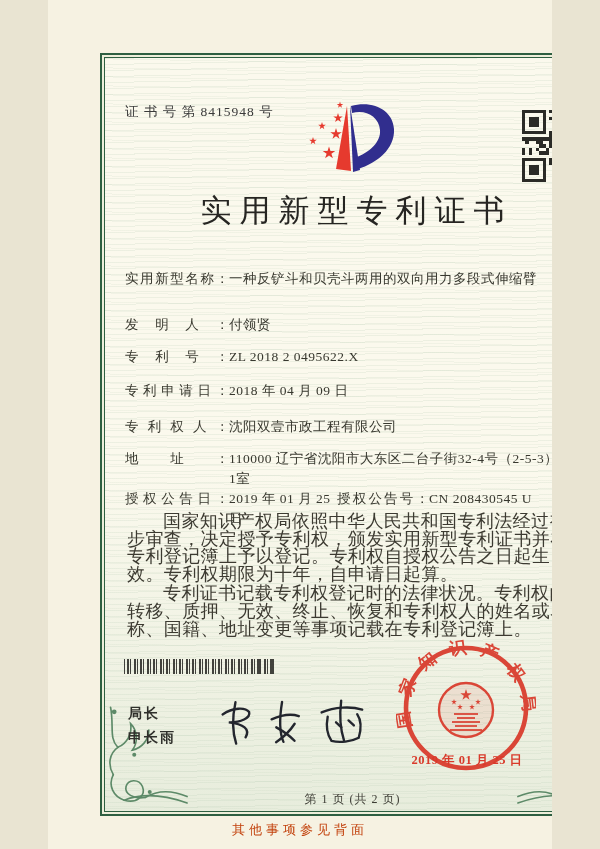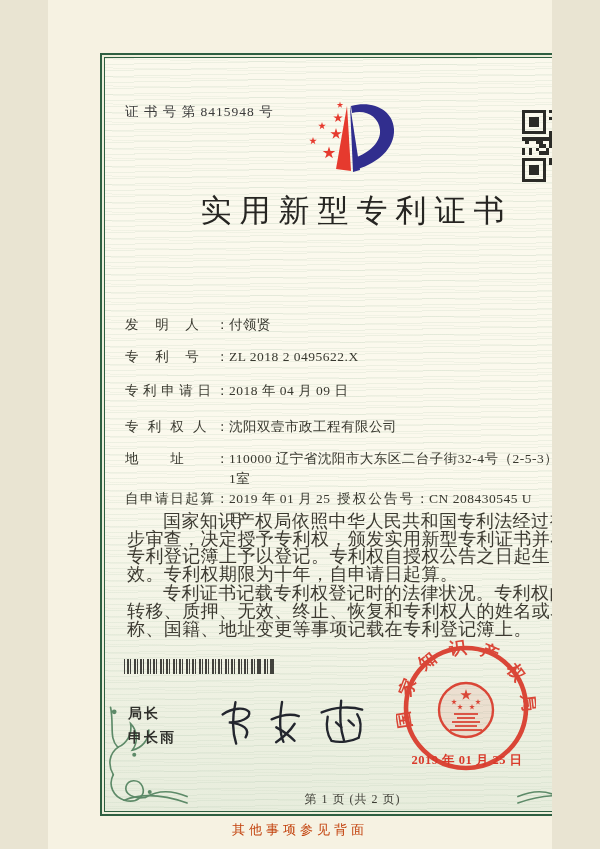--- a/index.html
+++ b/index.html
@@ -344,20 +344,24 @@
             <rect x="12" y="20" width="1" height="1"></rect>
             <rect x="14" y="20" width="1" height="1"></rect>
             <rect x="16" y="20" width="1" height="1"></rect>
             <rect x="17" y="20" width="1" height="1"></rect>
             <rect x="19" y="20" width="1" height="1"></rect>
           </svg>
       </div>
 
       <div class="title">实用新型专利证书</div>
 
+      <div class="frow" style="top:211px">
+        <span class="flabel">实用新型名称：</span>
+        <span class="fvalue">一种反铲斗和贝壳斗两用的双向用力多段式伸缩臂</span>
+      </div>
       <div class="frow" style="top:257px">
         <span class="flabel">发明人：</span>
         <span class="fvalue">付领贤</span>
       </div>
       <div class="frow" style="top:289px">
         <span class="flabel">专利号：</span>
         <span class="fvalue">ZL 2018 2 0495622.X</span>
       </div>
       <div class="frow" style="top:323px">
         <span class="flabel">专利申请日：</span>
@@ -365,21 +369,21 @@
       </div>
       <div class="frow" style="top:359px">
         <span class="flabel">专利权人：</span>
         <span class="fvalue">沈阳双壹市政工程有限公司</span>
       </div>
       <div class="frow" style="top:391px">
         <span class="flabel">地址：</span>
         <span class="fvalue addr">110000 辽宁省沈阳市大东区二台子街32-4号（2-5-3）1室</span>
       </div>
       <div class="frow" style="top:431px">
-        <span class="flabel">自申请日起算：</span>
+        <span class="flabel">授权公告日：</span>
         <span class="fvalue narrow">2019 年 01 月 25 日</span>
         <span class="flabel2">授权公告号：</span>
         <span class="fvalue">CN 208430545 U</span>
       </div>
 
       <div class="paras">
         <p>国家知识产权局依照中华人民共和国专利法经过初步审查，决定授予专利权，颁发实用新型专利证书并在专利登记簿上予以登记。专利权自授权公告之日起生效。专利权期限为十年，自申请日起算。</p>
         <p>专利证书记载专利权登记时的法律状况。专利权的转移、质押、无效、终止、恢复和专利权人的姓名或名称、国籍、地址变更等事项记载在专利登记簿上。</p>
       </div>
 

